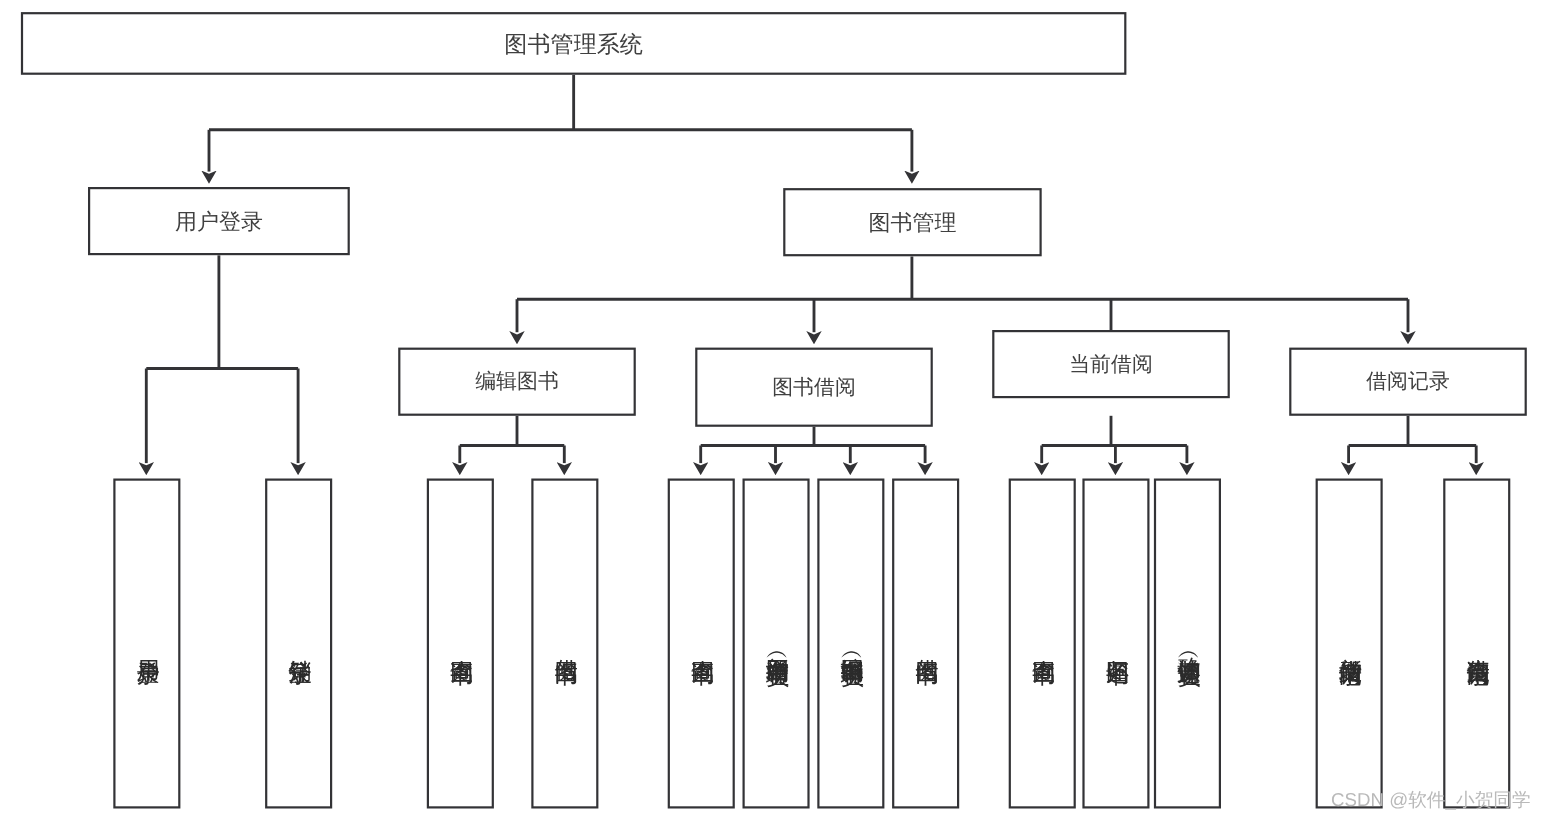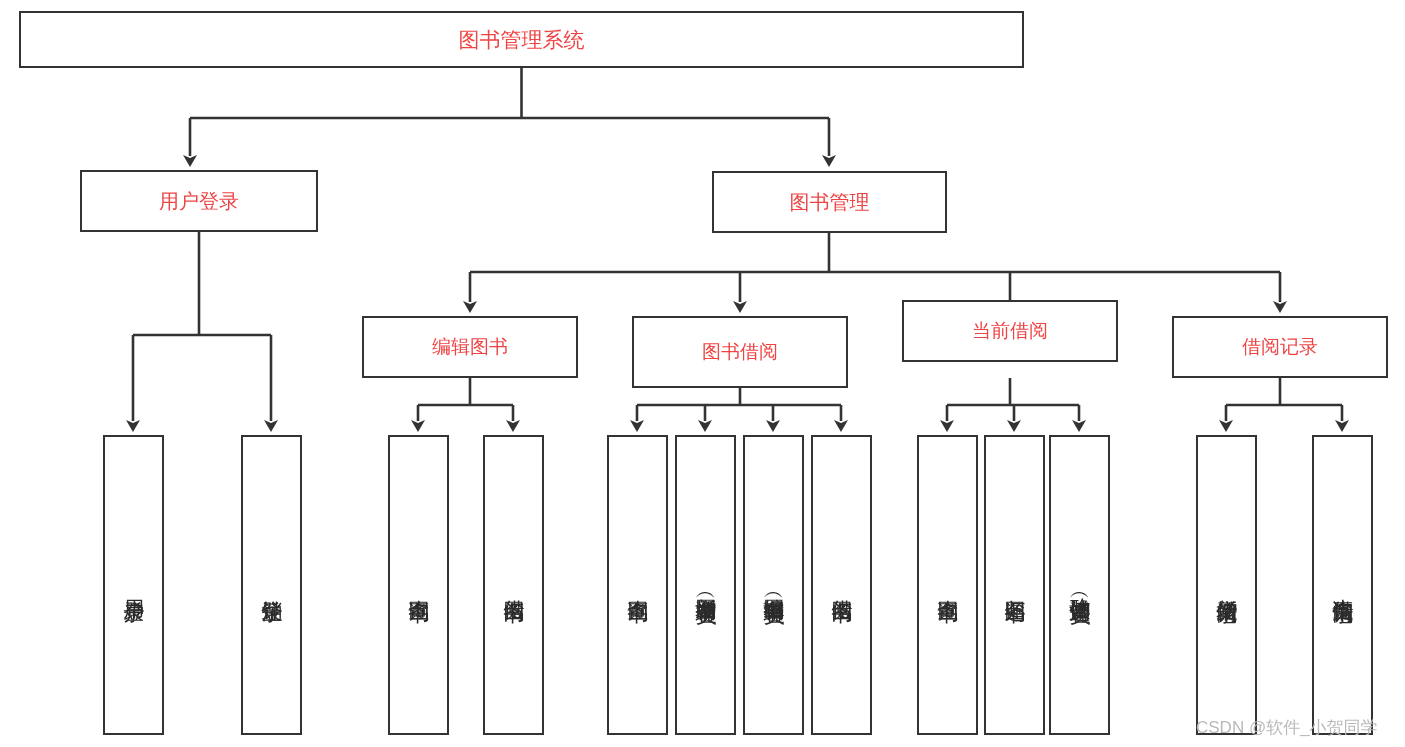--- a/index.html
+++ b/index.html
@@ -8,21 +8,21 @@
     width:1405px;height:747px;overflow:hidden;
   }
   #diagram{position:relative;width:1405px;height:747px;background:#fff;}
   #wires{position:absolute;left:0;top:0;width:1405px;height:747px;}
   .node{
     position:absolute;
     box-sizing:border-box;
     border:2px solid #333336;
     background:#ffffff;
     display:flex;align-items:center;justify-content:center;
-    color:#ef4444;
+    color:#404040;
   }
   .node.root{font-size:21px;}
   .node.lvl1{font-size:20px;}
   .node.lvl2{font-size:19px;}
   .leaf{
     position:absolute;
     box-sizing:border-box;
     border:2px solid #333336;
     background:#ffffff;
     display:flex;align-items:center;justify-content:center;
@@ -36,20 +36,21 @@
     letter-spacing:1px;
     white-space:nowrap;
     text-align:center;
   }
   .watermark{
     position:absolute;
     color:#b9b9b9;
     font-size:17px;
     white-space:nowrap;
     pointer-events:none;
+    margin-left:14px;
   }
 </style>
 </head>
 <body>
 
 <div id="diagram">
 
   <svg id="wires" viewBox="0 0 1405 747" xmlns="http://www.w3.org/2000/svg">
     <defs>
       <marker id="arrow" markerWidth="12" markerHeight="14" refX="1" refY="7" orient="auto" markerUnits="userSpaceOnUse">

